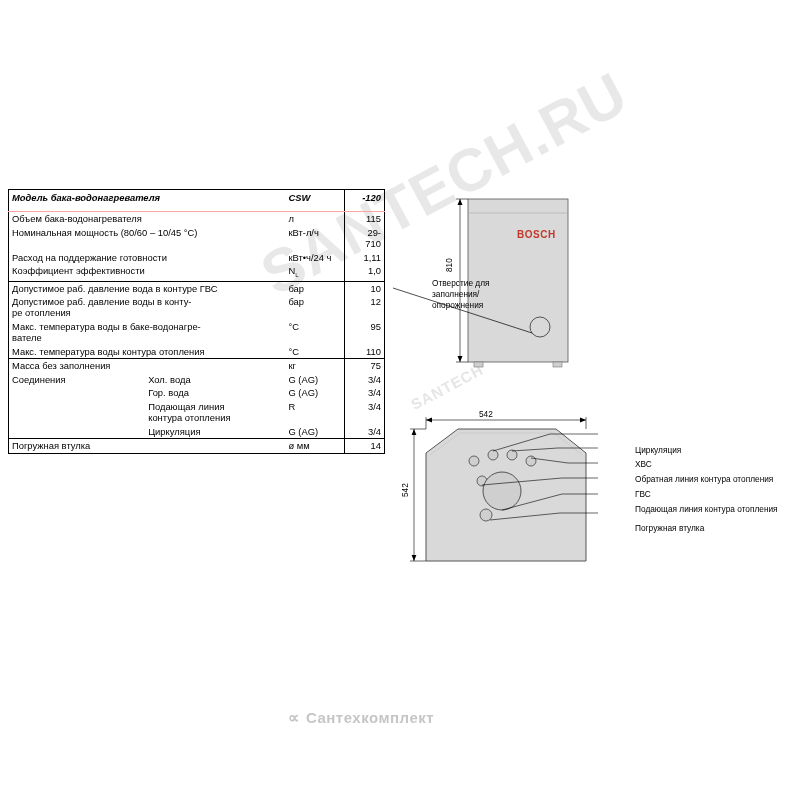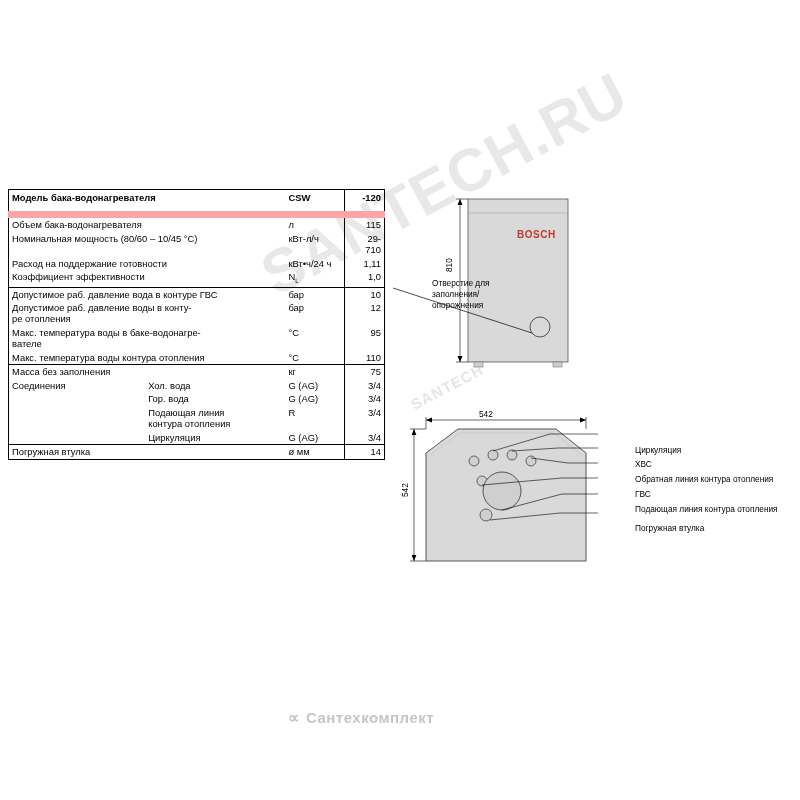--- a/index.html
+++ b/index.html
@@ -70,23 +70,24 @@
   }
   .spec-table td {
     border: 0;
     padding: 1px 3px;
     vertical-align: top;
     line-height: 1.22;
   }
   .spec-table tr.brd td { border-bottom: 1px solid #000; }
   .spec-table tr.hdr td {
     font-weight: bold;
-    border-bottom: 7px solid #fca5a5;
+    border-bottom: 1px solid #fca5a5;
     padding-top: 2px;
     padding-bottom: 8px;
+    font-style: italic;
   }
   .col-label  { width: 118px; }
   .col-sub    { width: 142px; }
   .col-unit   { width: 55px;  padding-right: 5px !important; border-right: 1px solid #000; }
   .col-val    { width: 38px;  text-align: right; }
   .nowrap { white-space: nowrap; }
   .sub-ind { padding-left: 14px !important; }
 
   
   .drawing { position: absolute; }

